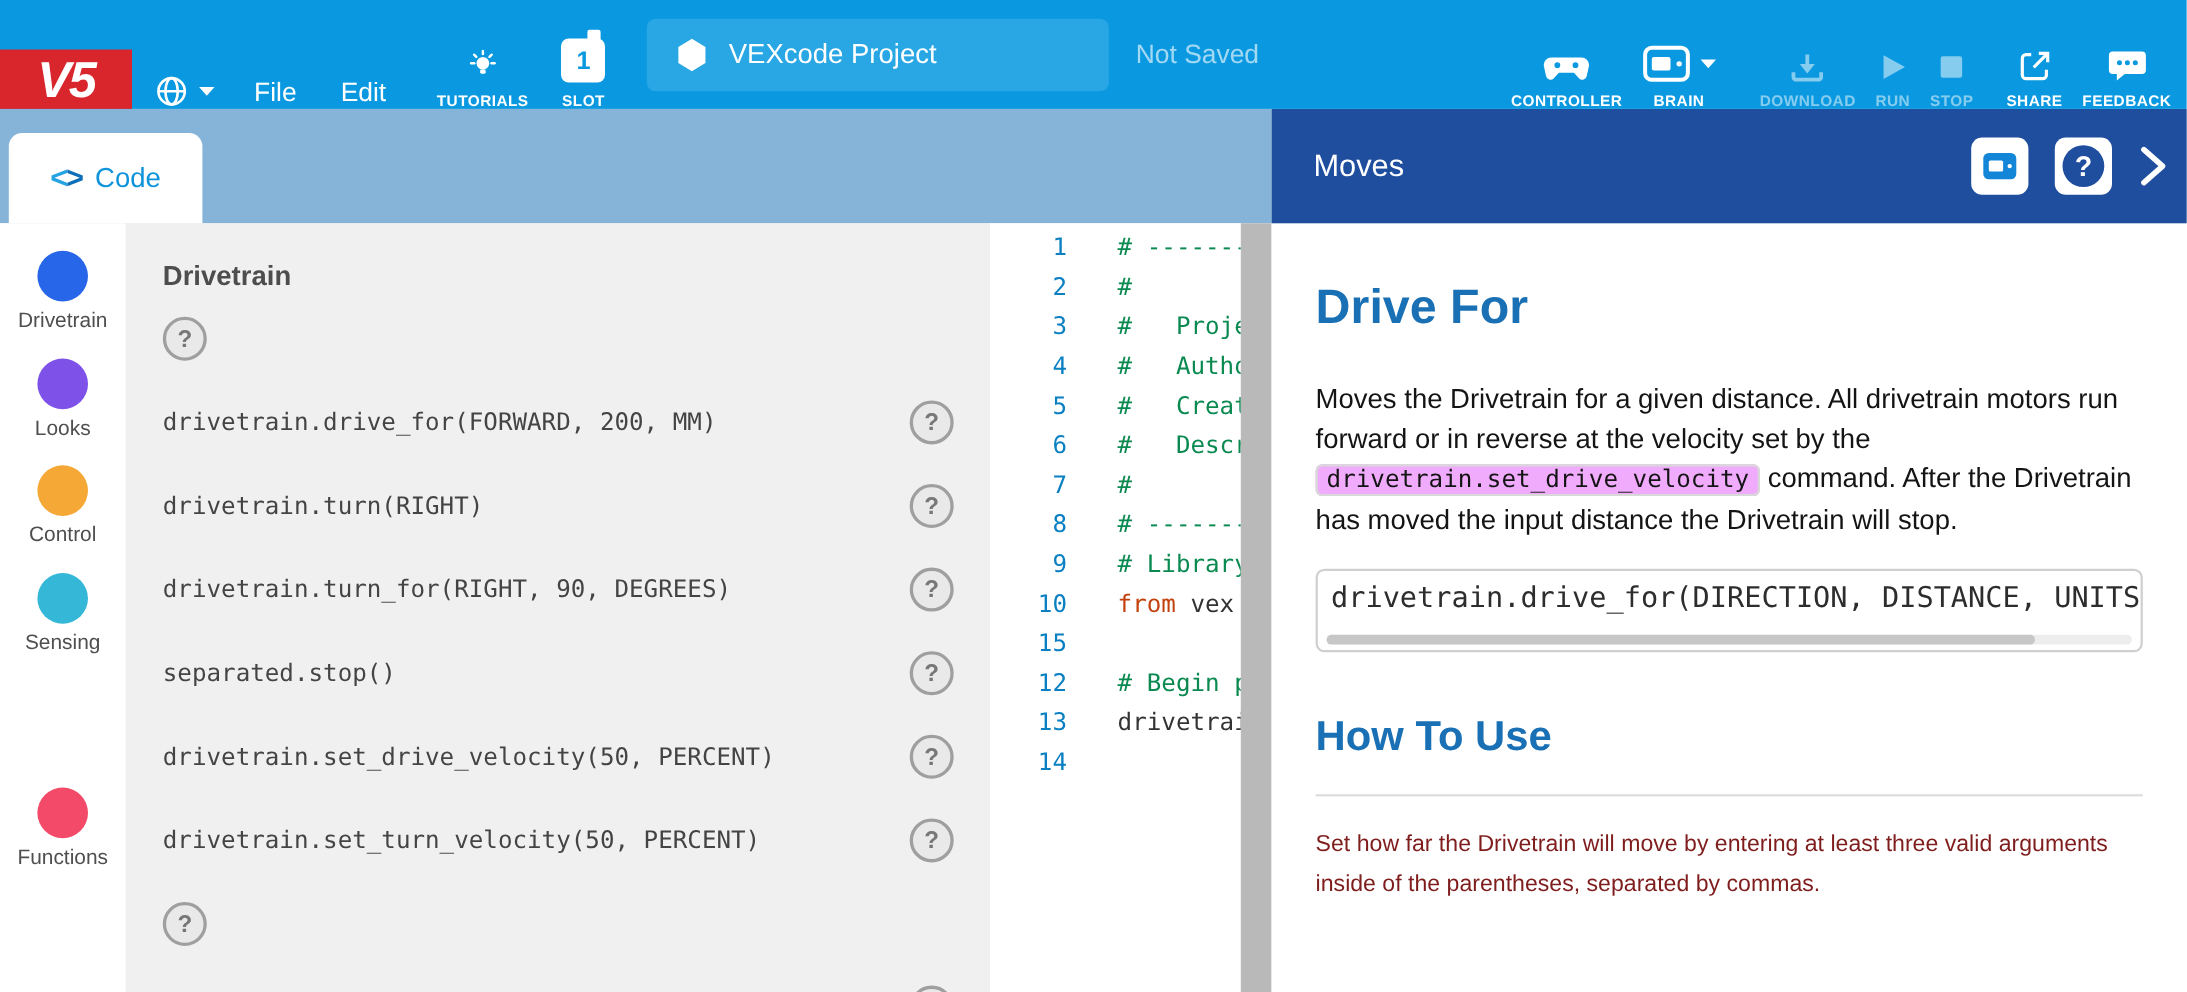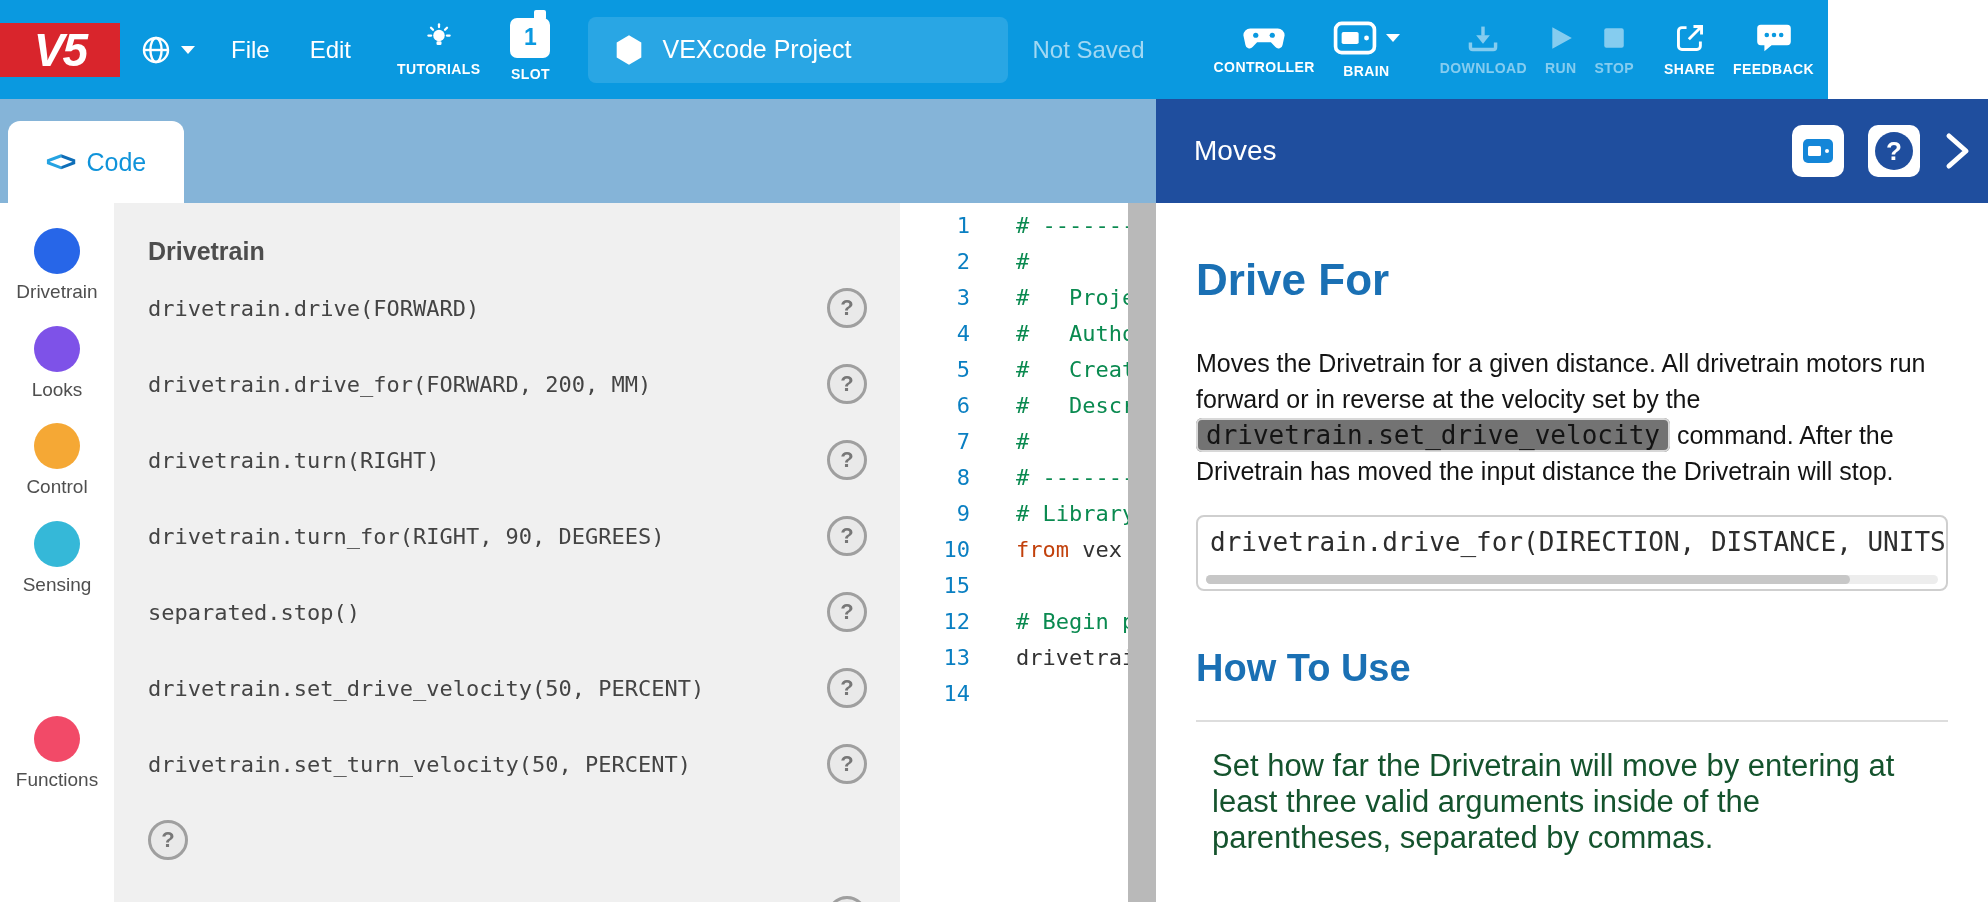--- a/index.html
+++ b/index.html
@@ -2,22 +2,22 @@
 <html style="--topbar-bg: #0a99e0; --logo-red: #d9252c; --subbar-bg: #85b4d8; --help-header-bg: #1f4e9e; --help-heading: #1a70b4;"><head>
 <meta charset="utf-8">
 <style>
   html,body{margin:0;padding:0;width:1988px;height:902px;overflow:hidden;
     font-family:"Liberation Sans",sans-serif;background:#fff;position:relative}
   :root{
     --topbar-bg:#0a99e0;--logo-red:#d9252c;--subbar-bg:#85b4d8;
     --help-header-bg:#1f4e9e;--help-heading:#1a70b4;
   }
   
-  .topbar{position:absolute;top:0;left:0;width:1828px;height:99px;background:var(--topbar-bg);
-    display:flex;align-items:center;z-index:40;color:#fff}
+  .topbar{position:absolute;top:0;left:0;width:1988px;height:99px;background:var(--topbar-bg);
+    display:flex;align-items:flex-end;z-index:40;color:#fff}
   .logo{width:120px;background:var(--logo-red);display:flex;align-items:center;justify-content:center;flex-shrink:0}
   .logo-text{font-style:italic;font-weight:900;font-size:46px;letter-spacing:-2px;color:#fff}
   .globe-btn{display:flex;align-items:center;gap:9px;margin-left:10px;padding:0 10px;flex-shrink:0}
   .caret{width:0;height:0;border-left:7px solid transparent;border-right:7px solid transparent;border-top:8px solid #fff}
   .menu-item{display:flex;align-items:center;font-size:24px;padding:0 14px;margin-left:12px;flex-shrink:0}
   .icon-btn{display:flex;flex-direction:column;align-items:center;justify-content:center;gap:8px;flex-shrink:0;padding:0 4px}
   .icon-btn .lbl{font-size:14px;font-weight:bold;letter-spacing:.4px;white-space:nowrap}
   .disabled{opacity:.5}
   .ml28{margin-left:28px}.ml22{margin-left:22px}.ml10{margin-left:10px}.ml32{margin-left:32px}
   .slot-badge{width:40px;height:40px;background:#fff;border-radius:7px;position:relative;
@@ -64,30 +64,30 @@
   .help-header-title{font-size:28px}
   .hh-btn{width:52px;height:52px;border-radius:10px;background:#fff;display:flex;align-items:center;justify-content:center;flex-shrink:0}
   .hh-brain{margin-left:auto}
   .hh-q{margin-left:24px}
   .q-circle{width:38px;height:38px;border-radius:50%;background:var(--help-header-bg);color:#fff;font-weight:bold;
     font-size:26px;display:flex;align-items:center;justify-content:center}
   .hh-chevron{margin-left:22px;display:flex;align-items:center}
   .help-content{flex:1;padding:0 40px;overflow:hidden}
   .help-title{margin:52px 0 0;font-size:44px;color:var(--help-heading);font-weight:bold}
   .help-text{margin:40px 0 0;font-size:25px;line-height:36px;color:#141414}
-  .inline-code{font-family:"DejaVu Sans Mono",monospace;font-size:26px;background:#737373;
+  .inline-code{font-family:"DejaVu Sans Mono",monospace;font-size:22px;background:#f0abfc;
     border:2px solid #d8d8d8;border-radius:6px;padding:0 8px}
   .code-box{margin-top:26px;position:relative;border:2px solid #cfcfcf;border-radius:8px;background:#fff;
     height:62px;padding:10px 12px 0;overflow:hidden;white-space:nowrap;box-sizing:content-box}
   .code-box code{font-family:"DejaVu Sans Mono",monospace;font-size:26px;color:#2d2d2d}
   .scroll-track{position:absolute;left:8px;right:8px;bottom:5px;height:9px;background:#ededed;border-radius:5px}
   .scroll-thumb{width:88%;height:100%;background:#c7c7c7;border-radius:5px}
   .help-sub{margin:56px 0 0;font-size:38px;color:var(--help-heading);font-weight:bold}
   .divider{margin:30px 0 0;border:none;border-top:2px solid #ddd}
-  .help-text2{margin:26px 16px 0;font-size:31px;line-height:36px;color:#14532d}
+  .help-text2{margin:26px 0 0;font-size:21px;line-height:36px;color:#7f1d1d}
   svg{display:block}
 </style>
 </head>
 <body>
 
 <header class="topbar">
   <div class="logo">
     <span class="logo-text">V5</span>
   </div>
 
@@ -244,21 +244,20 @@
     <div class="cat-item" style="top: 513px;">
       <div class="cat-circle" style="background: rgb(242, 74, 104);"></div>
       <div class="cat-label">Functions</div>
     </div>
   </aside>
 
 <section class="command-panel">
   <h2 class="cmd-title">Drivetrain</h2>
   <div class="cmd-rows" id="cmd-rows">
       <div class="cmd-row">
-        <span class="cmd-text">drivetrain.drive(FORWARD)</span>
         <div class="help-circle">?</div>
       </div>
       <div class="cmd-row">
         <span class="cmd-text">drivetrain.drive_for(FORWARD, 200, MM)</span>
         <div class="help-circle">?</div>
       </div>
       <div class="cmd-row">
         <span class="cmd-text">drivetrain.turn(RIGHT)</span>
         <div class="help-circle">?</div>
       </div>

